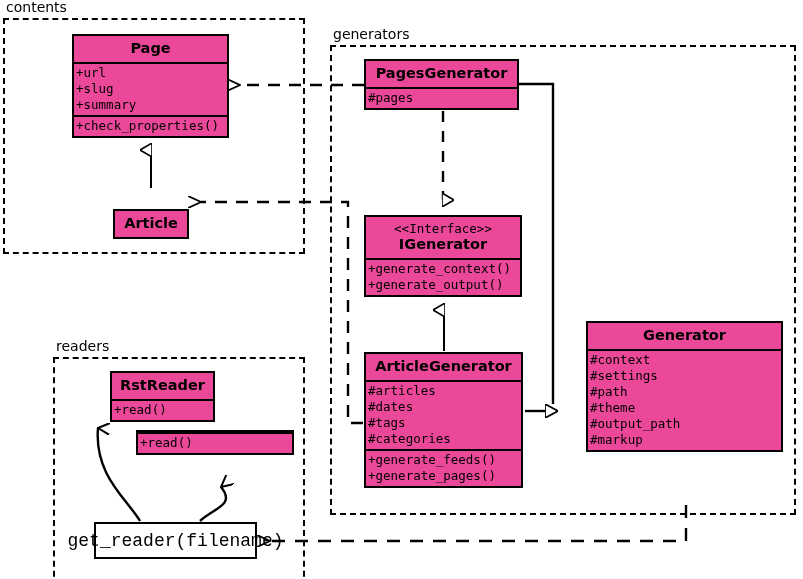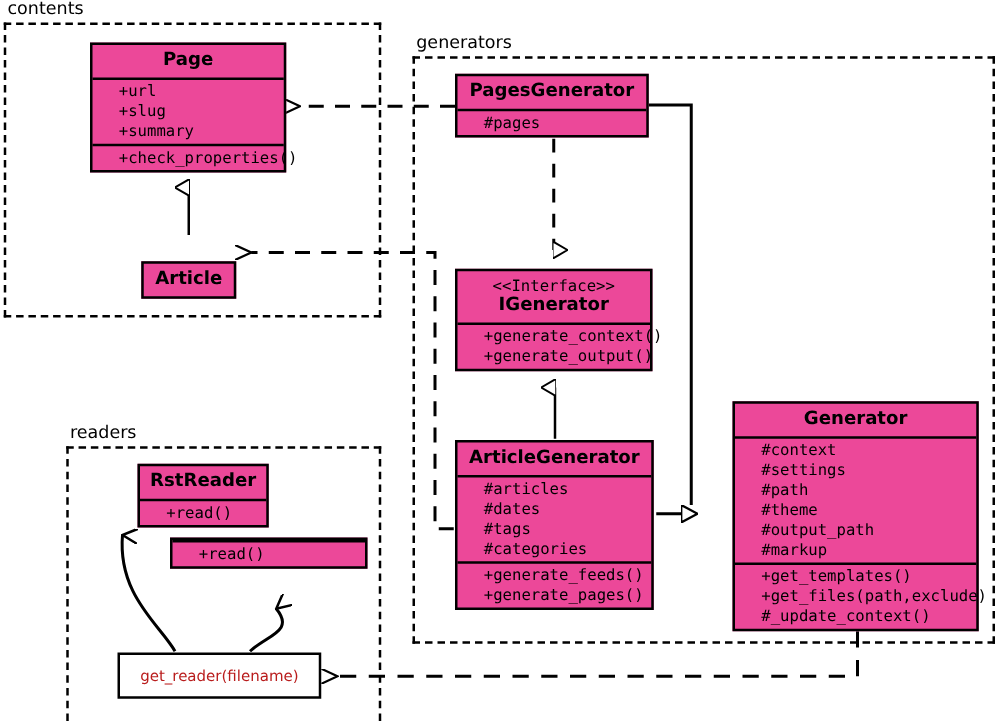--- a/index.html
+++ b/index.html
@@ -13,26 +13,26 @@
   .pkg-label{position:absolute;font-size:14px;color:#000;white-space:nowrap;
              font-family:"DejaVu Sans","Liberation Sans",sans-serif;background:#fff;
              padding:0 2px;}
 
   
   .cls{position:absolute;box-sizing:border-box;border:2px solid #000;background:#ec4899;}
   .cls .name{ text-align:center;font-weight:bold;font-size:14.5px;color:#000;
               padding:4px 6px 5px 6px;line-height:1.15;}
   .cls .stereo{display:block;font-weight:normal;font-size:12.5px;
                font-family:"DejaVu Sans Mono","Liberation Mono",monospace;line-height:1.2;}
-  .cls .sec{border-top:2px solid #000;padding:1px 3px 2px 21px;}
+  .cls .sec{border-top:2px solid #000;padding:1px 3px 2px 2px;}
   .cls .sec div{font-family:"DejaVu Sans Mono","Liberation Mono",monospace;
                 font-size:12.5px;line-height:16px;color:#000;white-space:pre;}
   .plain{position:absolute;box-sizing:border-box;border:2px solid #000;background:#fff;
          display:flex;align-items:center;justify-content:center;
-         font-size:12px;color:#b91c1c;}
+         font-size:18px;color:#000000;font-family:Liberation Mono, monospace;}
 </style>
 </head>
 <body>
 
 <div id="stage">
 
   <svg id="wires" viewBox="0 0 803 579" xmlns="http://www.w3.org/2000/svg">
     <defs>
       <marker id="hollow-tri-up" markerWidth="14" markerHeight="12" refX="7" refY="11" orient="auto" markerUnits="userSpaceOnUse">
         <path d="M7,0 L14,12 L0,12 Z" fill="#fff" stroke="#000" stroke-width="1.6"></path>
@@ -150,25 +150,20 @@
   <div class="cls" style="left:586px;top:321px;width:197px;">
     <div class="name">Generator</div>
     <div class="sec">
       <div>#context</div>
       <div>#settings</div>
       <div>#path</div>
       <div>#theme</div>
       <div>#output_path</div>
       <div>#markup</div>
     </div>
-    <div class="sec">
-      <div>+get_templates()</div>
-      <div>+get_files(path,exclude)</div>
-      <div>#_update_context()</div>
-    </div>
   </div>
 
   <div class="cls" style="left:74px;top:371px;width:105px;margin-left:36px;">
     <div class="name">RstReader</div>
     <div class="sec">
       <div>+read()</div>
     </div>
   </div>
 
   <div class="cls" style="left:136px;top:430px;width:158px;">

